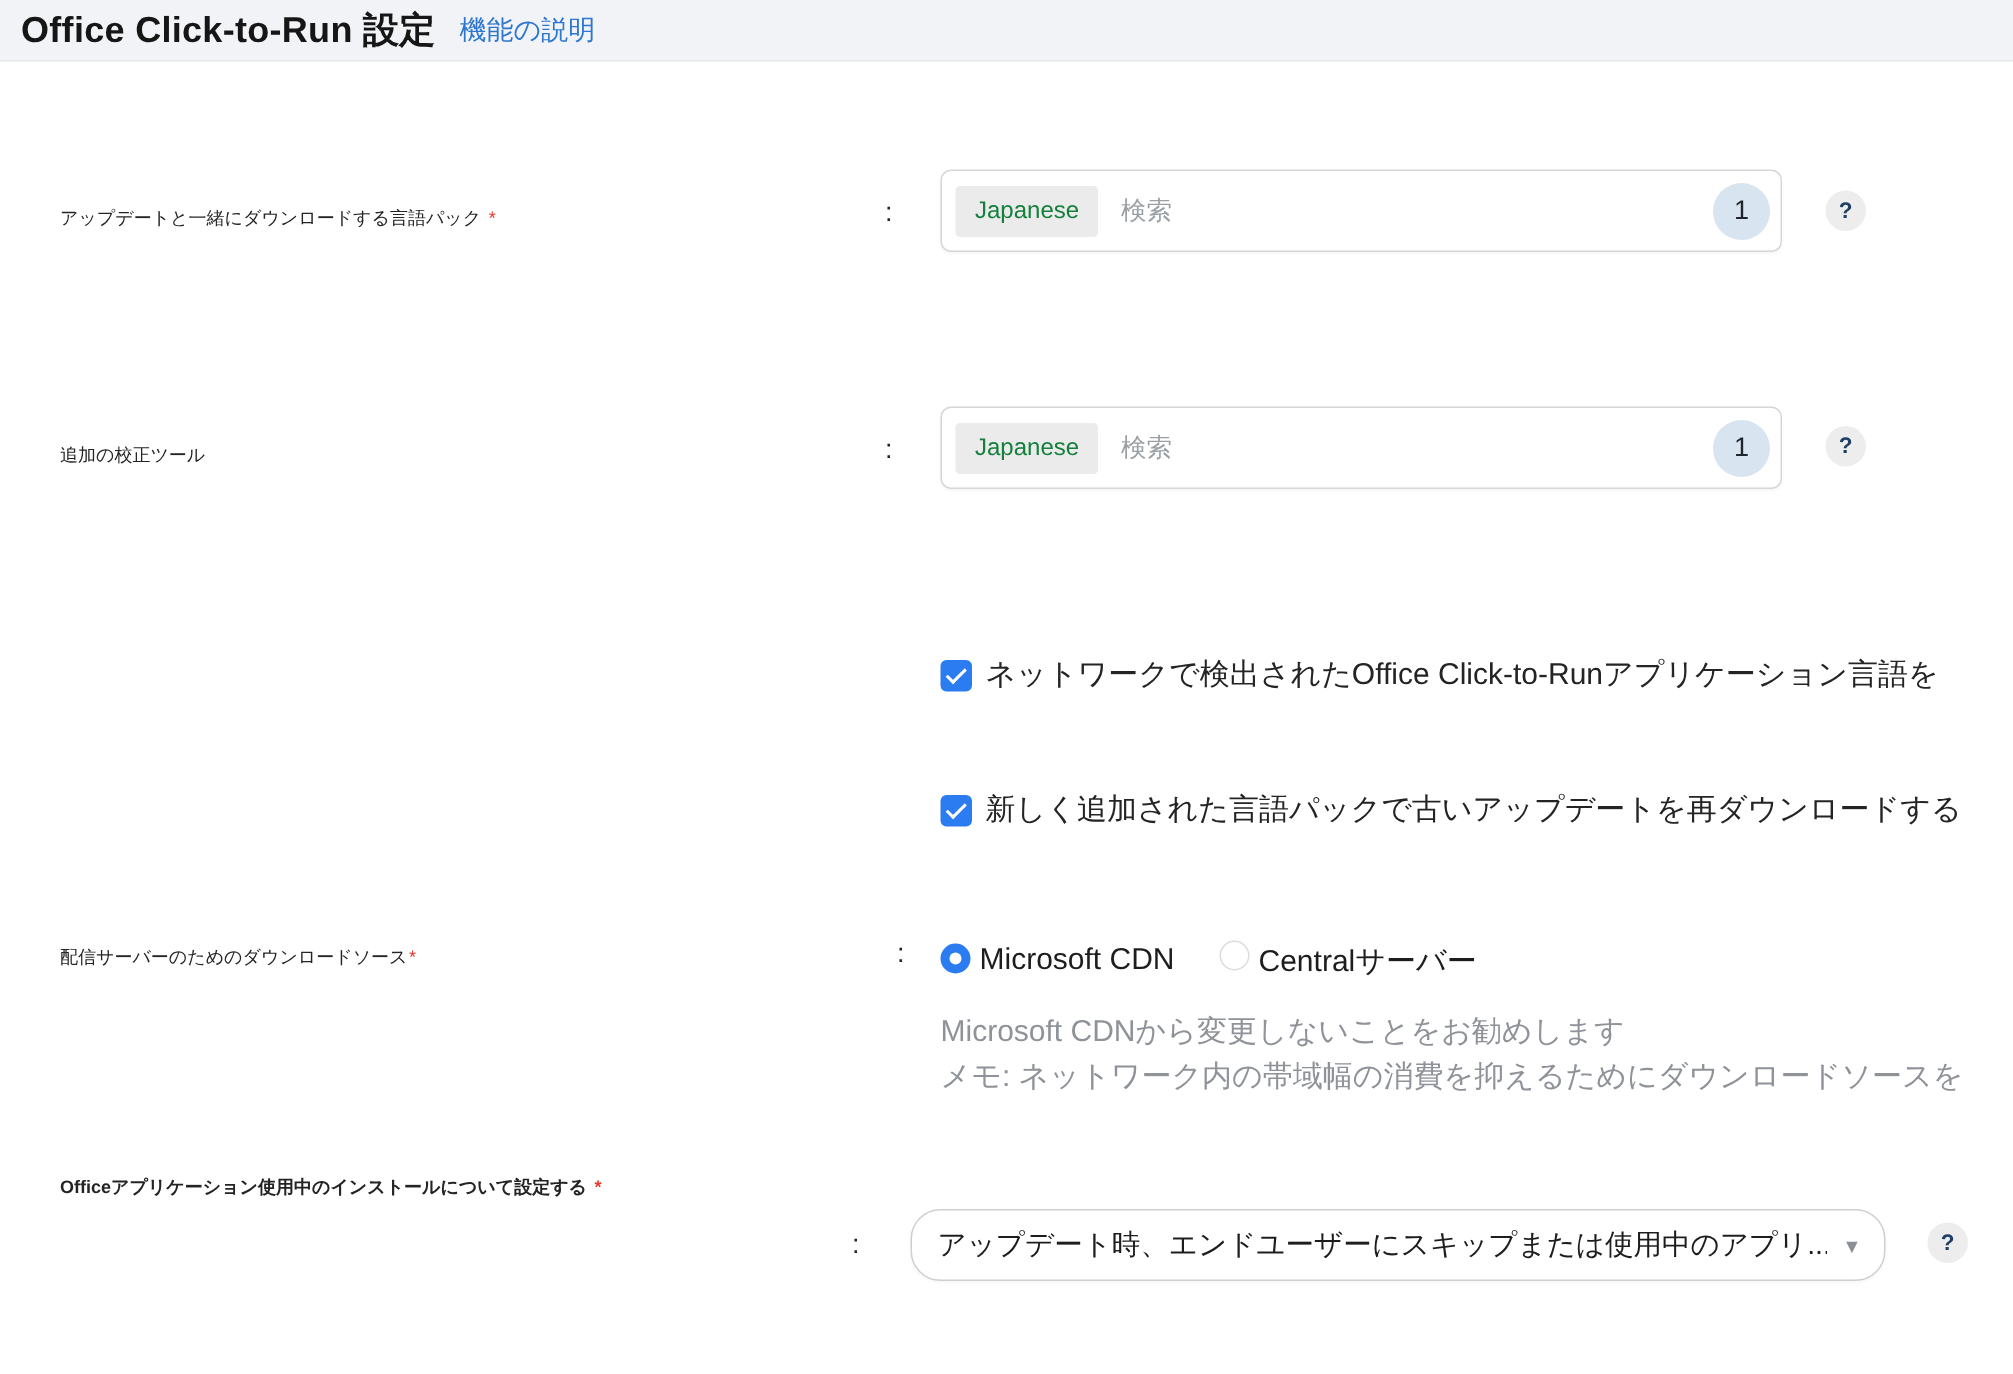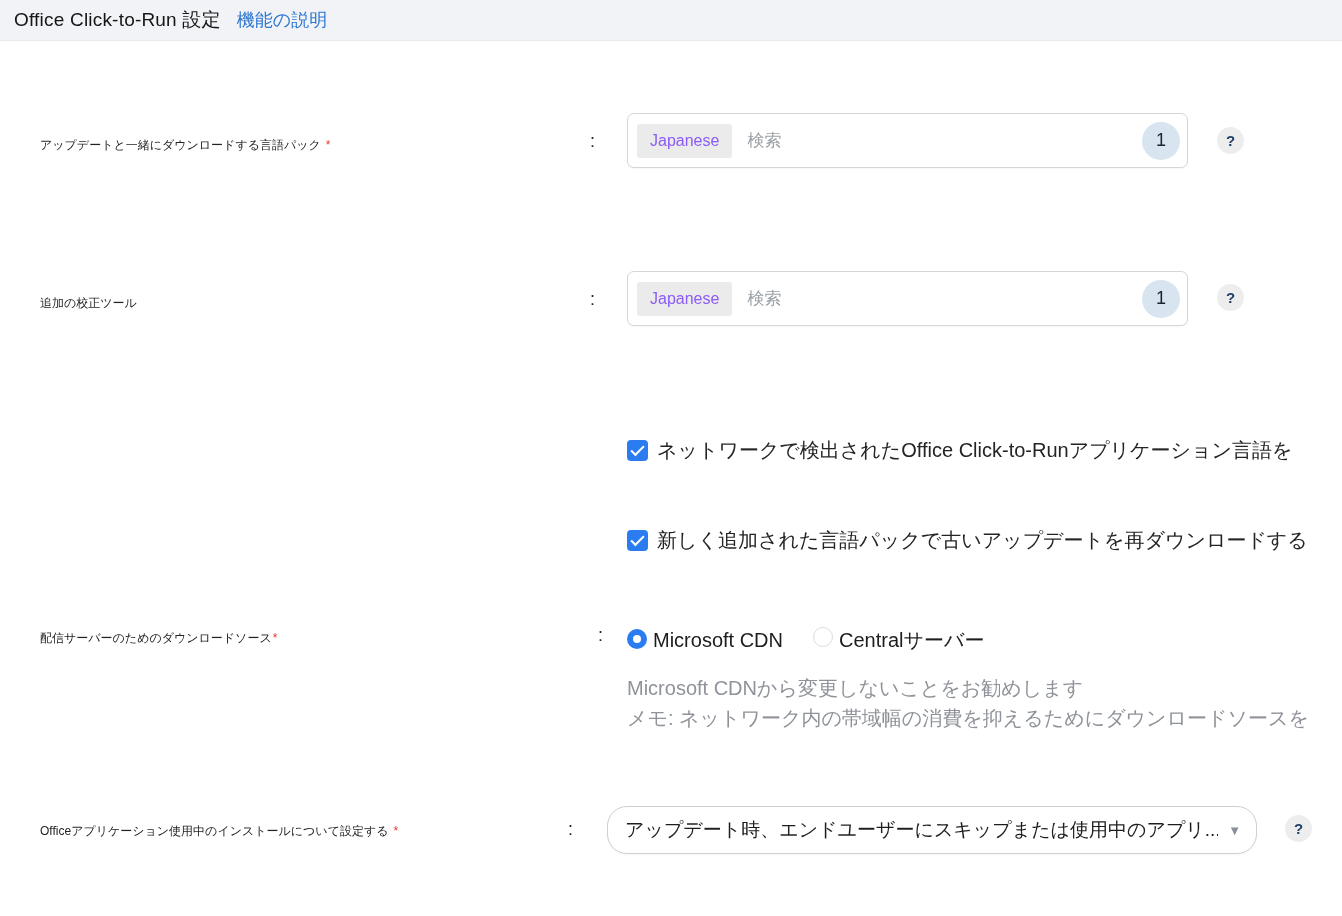--- a/index.html
+++ b/index.html
@@ -8,39 +8,39 @@
     background:#ffffff; color:#212121;
     font-family:"Liberation Sans","DejaVu Sans",sans-serif;
   }
 
   
   .topbar {
     position:absolute; top:0; left:0; width:100%; height:41px;
     background:#f2f3f7; border-bottom:1px solid #e9eaee;
     display:flex; align-items:center; gap:16px; padding-left:14px; box-sizing:border-box;
   }
-  .topbar-title { font-size:19px; font-weight:400; color:#161616; letter-spacing:.2px; }
+  .topbar-title { font-size:24px; font-weight:700; color:#161616; letter-spacing:.2px; }
   .topbar-link  { font-size:18px; color:#2e77d0; cursor:pointer; }
 
   
   .label { position:absolute; left:40px; font-size:12px; color:#242424; line-height:31px; }
   .req   { color:#e8392e; margin-left:5px; }
   .req.tight { margin-left:1px; }
   .colon { position:absolute; font-size:18px; color:#242424; }
 
   
   .msbox {
     position:absolute; left:627px; width:561px; height:55px;
     border:1px solid #d6d6d6; border-radius:7px; background:#fff;
     box-sizing:border-box; display:flex; align-items:center;
     box-shadow:0 1px 2px rgba(0,0,0,.04);
   }
   .chip {
     margin-left:9px; background:#ebebeb; border-radius:3px;
-    padding:8px 13px; font-size:16px; color:#8b5cf6; cursor:default;text-align:right;
+    padding:8px 13px; font-size:16px; color:#15803d; cursor:default;text-align:right;
   }
   .search-input {
     border:none; outline:none; background:transparent;
     margin-left:13px; font-size:17px; color:#333; flex:1; min-width:40px;
     font-family:inherit;
   }
   .search-input::placeholder { color:#9aa0a6; }
   .count-badge {
     position:absolute; right:7px; top:50%; transform:translateY(-50%);
     width:38px; height:38px; border-radius:50%; background:#d9e4f1;
@@ -150,21 +150,21 @@
     <span class="radio-opt">
       <span class="radio off"></span>
       <span class="radio-label">Centralサーバー</span>
     </span>
   </div>
   <div class="note" style="top:673px;">
     <span>Microsoft CDNから変更しないことをお勧めします</span>
     <span>メモ: ネットワーク内の帯域幅の消費を抑えるためにダウンロードソースを</span>
   </div>
 
-  <div class="label" style="top:816px; width:480px;">
+  <div class="label" style="top:776px; width:480px;font-weight:bold;">
     <span>Officeアプリケーション使用中のインストールについて設定する</span><span class="req">*</span>
   </div>
   <div class="colon" style="left:568px; top:819px;">:</div>
   <div class="dropdown">
     <span class="dropdown-value">アップデート時、エンドユーザーにスキップまたは使用中のアプリ...</span>
     <span class="caret-down-icon">▼</span>
   </div>
   <div class="help-btn" style="left:1285px; top:815px;">?</div>
 
 </div>

